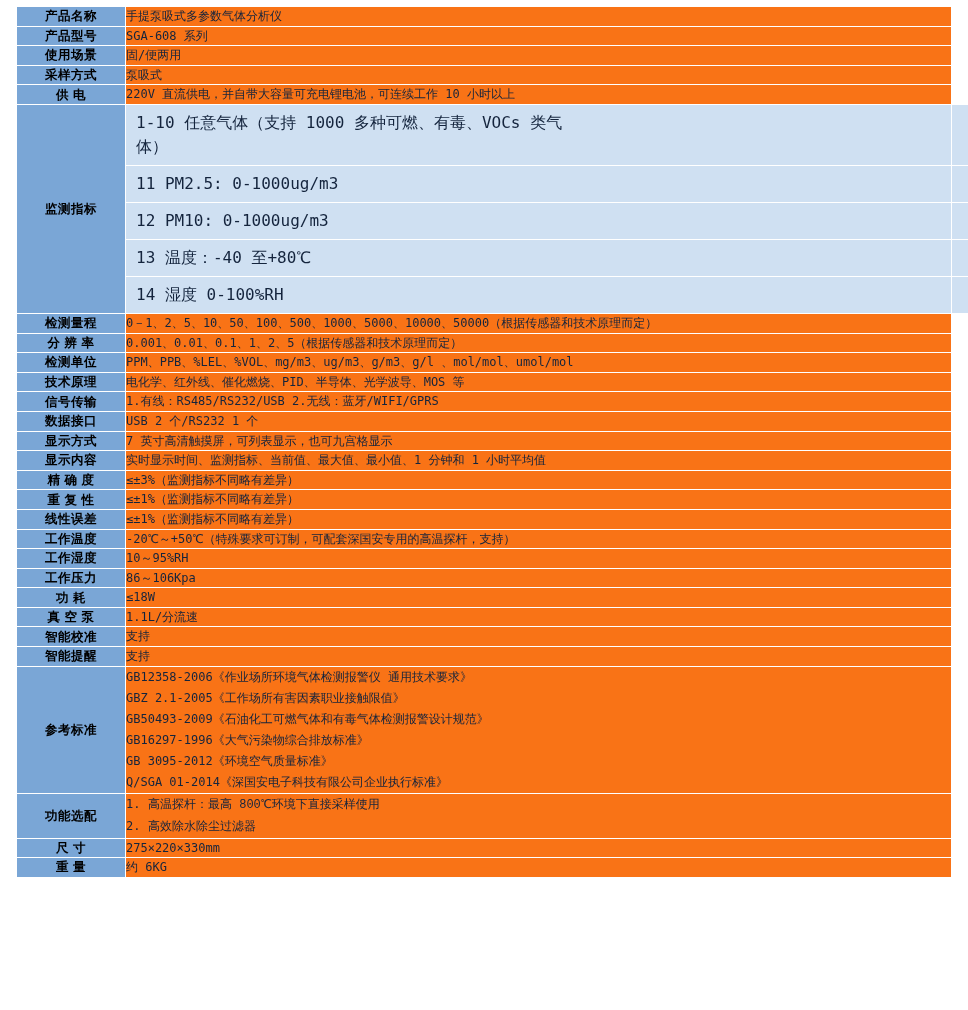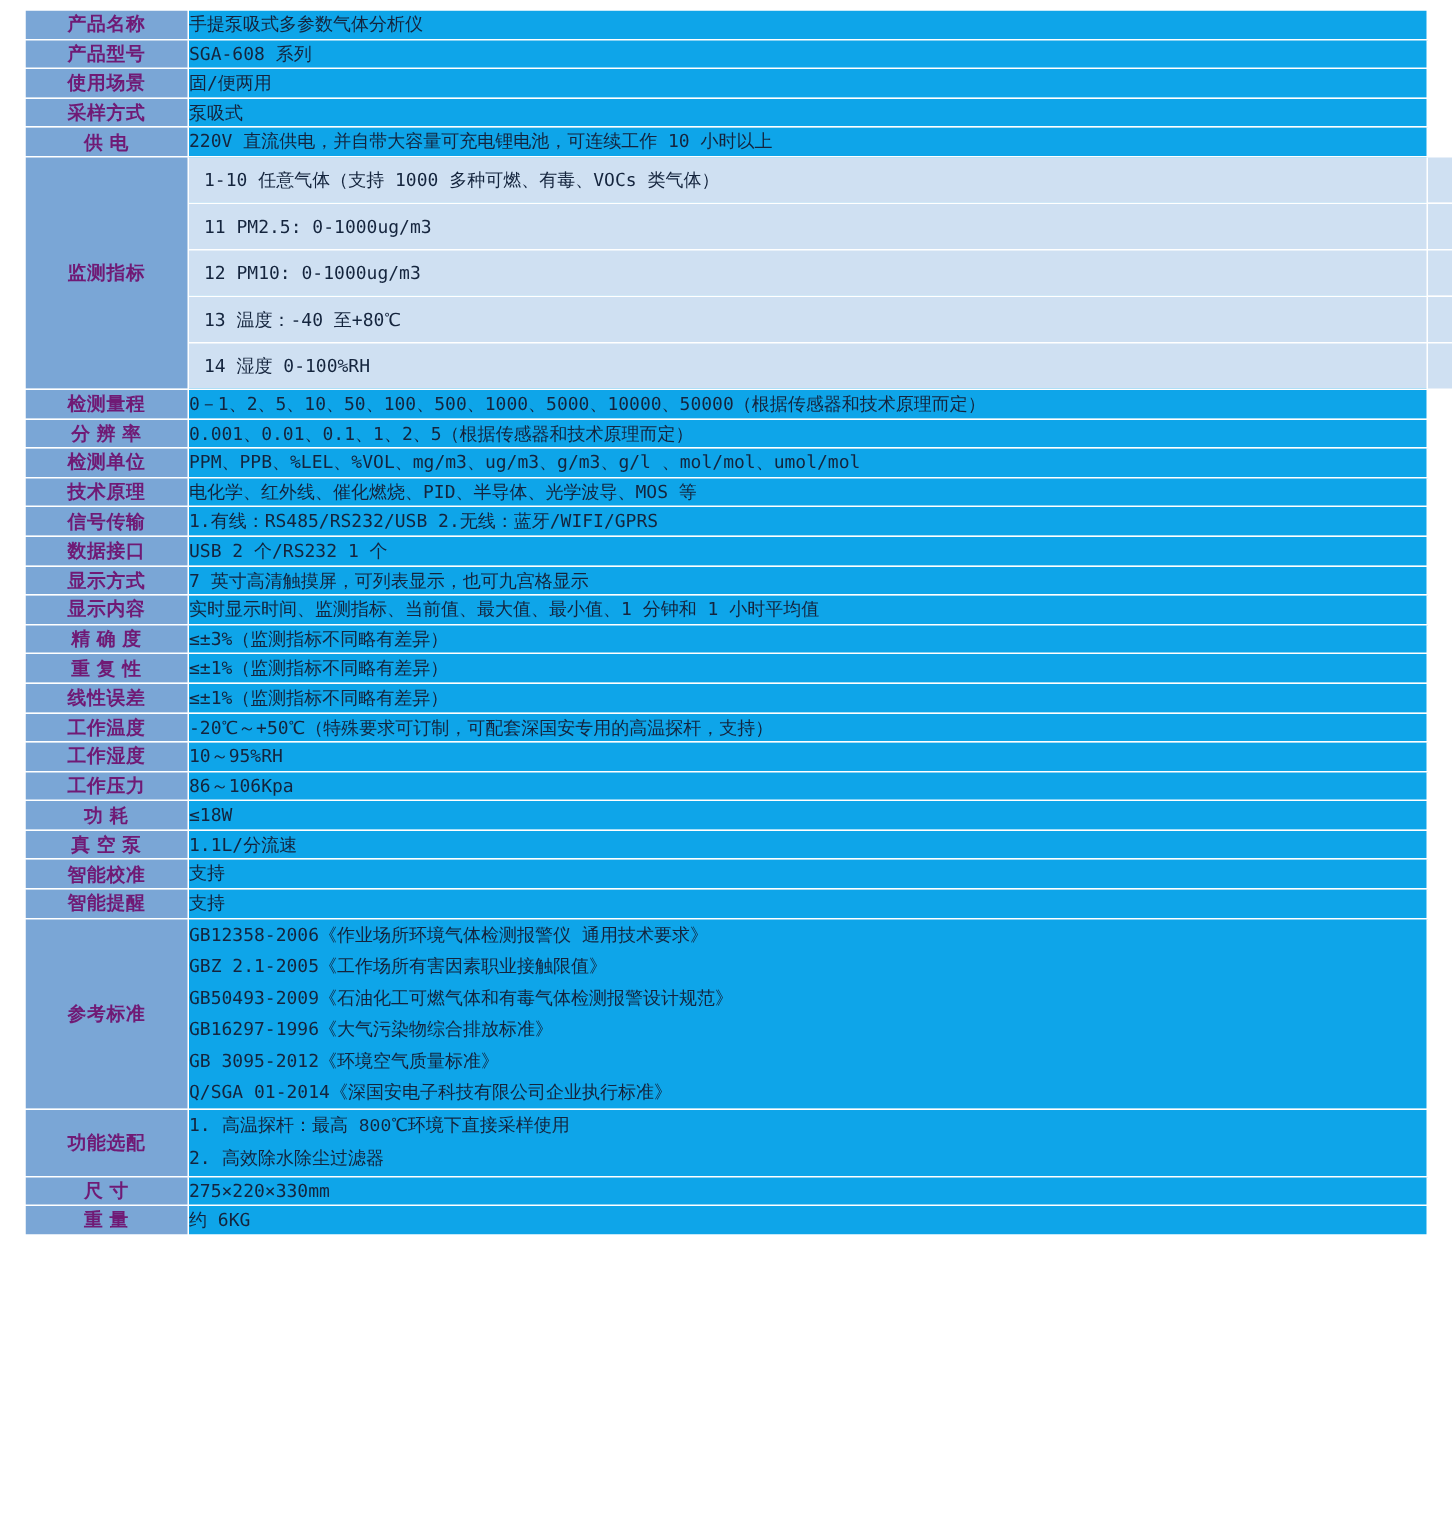--- a/index.html
+++ b/index.html
@@ -26,51 +26,51 @@
     table-layout: fixed;
   }
   table.spec td {
     border: 1px solid #ffffff;
     vertical-align: middle;
     padding: 0;
   }
   td.label {
     width: 108px;
     background: #7aa6d6;
-    color: #701a75;
+    color: #000000;
     font-weight: bold;
     text-align: center;
     font-size: 12.5px;
     letter-spacing: 0.5px;
     padding: 5px 2px;
     line-height: 1.45;
   }
   td.value {
-    background: #0ea5e9;
+    background: #f97316;
     color: #14243d;
     font-size: 12px;
     padding: 6px 8px 6px 10px;
     line-height: 1.55;
     font-family: "DejaVu Sans Mono", "Liberation Mono", monospace;
   }
   td.value .cn {
     font-family: Liberation Mono, monospace;
   }
   
   table.inner {
     border-collapse: collapse;
     width: 100%;
     table-layout: fixed;
   }
   table.inner td {
     border: 0;
     border-bottom: 1px solid #ffffff;
     background: #cfe0f2;
     padding: 6px 8px 6px 10px;
-    font-size: 12px;
+    font-size: 16px;
     color: #14243d;
     font-family: "DejaVu Sans Mono", "Liberation Mono", monospace;
     line-height: 1.5;
   }
   table.inner tr:last-child td {
     border-bottom: 0;
   }
   .inner-w1 { width: 440px; }
   .inner-w2 { width: 448px; }
   td.multiline {

